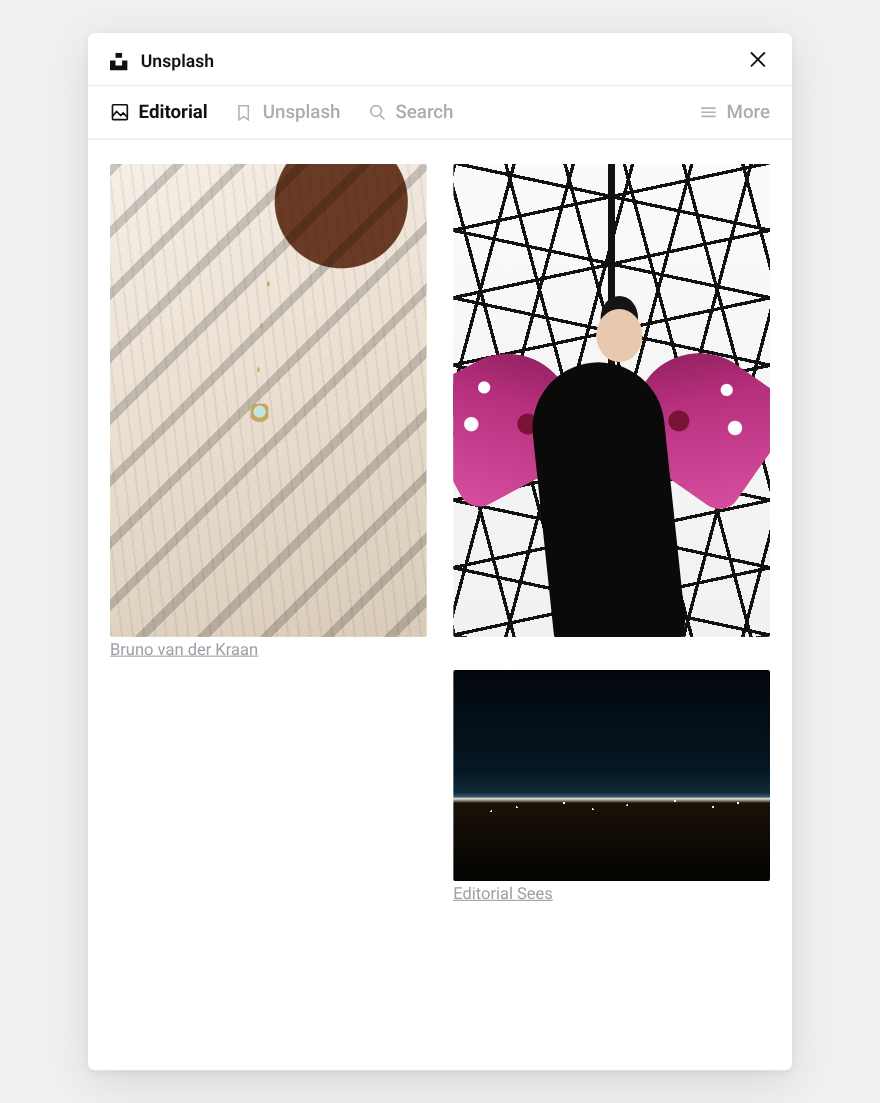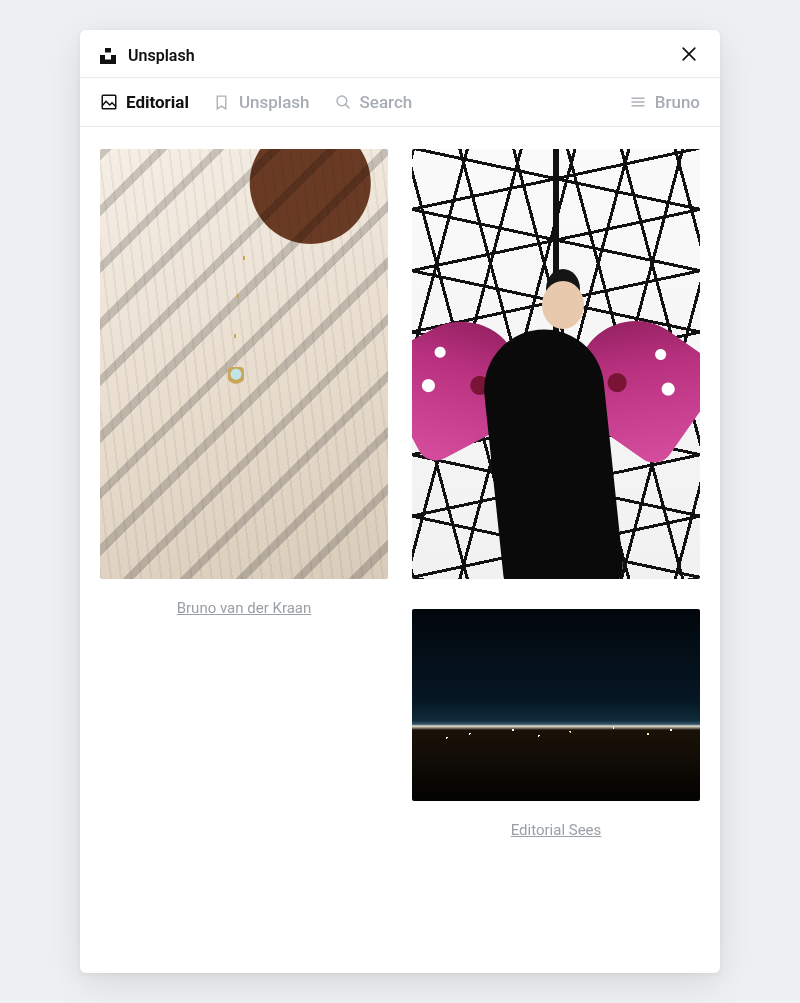--- a/index.html
+++ b/index.html
@@ -94,26 +94,25 @@
     margin: 0 0 30px 0;
   }
   .thumb {
     width: 100%;
     border-radius: 2px;
     overflow: hidden;
     background: #ddd;
     position: relative;
   }
   .caption {
-    margin-top: 20px;
+    margin-top: 2px;
     font-size: 15px;
     color: #9aa0a6;
     text-decoration: underline;
     cursor: pointer;
-    text-align: center;
   }
   svg { display: block; }
 
   
 
   
   .t1 { height: 430px;
     background:
       repeating-linear-gradient(135deg, rgba(0,0,0,0.18) 0 8px, rgba(0,0,0,0) 8px 40px),
       repeating-linear-gradient(83deg, rgba(0,0,0,0.05) 0 2px, rgba(0,0,0,0) 2px 10px),
@@ -229,21 +228,21 @@
       </div>
     </div>
     <div class="more-btn">
       <span class="ticon">
         <svg viewBox="0 0 24 24" width="18" height="18" stroke="#aeb4ba" stroke-width="2" stroke-linecap="round">
           <line x1="4" y1="7" x2="20" y2="7"></line>
             <line x1="4" y1="12" x2="20" y2="12"></line>
             <line x1="4" y1="17" x2="20" y2="17"></line>
         </svg>
       </span>
-      <span>Bruno</span>
+      <span>More</span>
     </div>
   </div>
 
   <div class="gallery-wrap">
     <div class="gallery">
 
       <div class="card">
         <div class="thumb t1"></div>
         <div class="caption">Bruno van der Kraan</div>
       </div>

